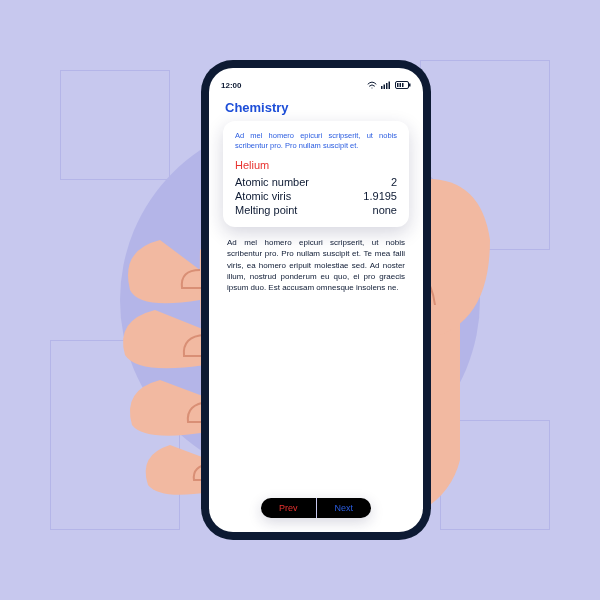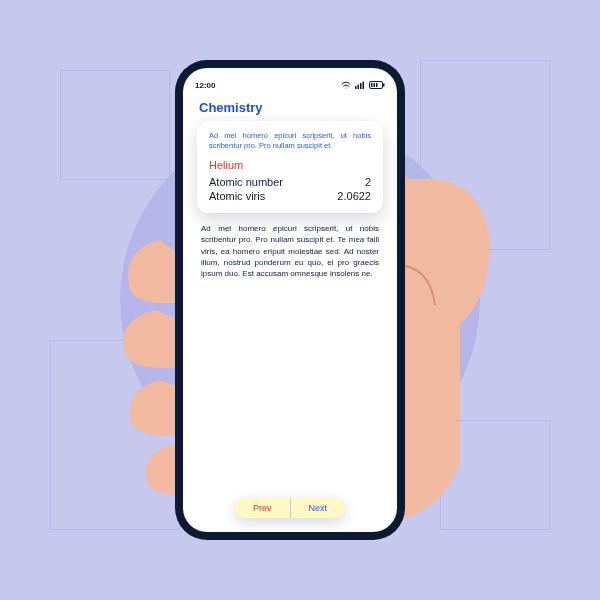--- a/index.html
+++ b/index.html
@@ -22,21 +22,21 @@
     background: #b4b5e8;
     left: 120px; top: 120px;
   }
   .hand {
     position: absolute;
     left: 110px; top: 120px;
     width: 400px; height: 420px;
   }
   .phone {
     position: absolute;
-    left: 175px; top: 60px;
+    left: 201px; top: 60px;
     width: 230px; height: 480px;
     background: #0d1a33;
     border-radius: 32px;
     padding: 8px;
     z-index: 5;
   }
   .screen {
     width: 100%; height: 100%;
     background: #fff;
     border-radius: 24px;
@@ -108,21 +108,21 @@
     font-size: 8px;
     color: #0d1a33;
     line-height: 1.4;
     text-align: justify;
     padding: 0 6px;
     flex: 1;
   }
   .nav-pill {
     align-self: center;
     display: flex;
-    background: #fef9c3;
+    background: #000000;
     border-radius: 20px;
     box-shadow: 0 4px 14px rgba(30,30,80,0.18);
     overflow: hidden;
     margin: 8px 0 4px 0;
   }
   .nav-btn {
     padding: 5px 18px;
     font-size: 9px;
     font-weight: 400;
     cursor: pointer;
@@ -185,21 +185,25 @@
         <div class="blurb">Ad mel homero epicuri scripserit, ut nobis scribentur pro. Pro nullam suscipit et.</div>
       </div>
       <div class="elem-title">Helium</div>
       <div>
         <div class="prop-row">
             <span>Atomic number</span>
             <span>2</span>
           </div>
         <div class="prop-row">
             <span>Atomic viris</span>
-            <span>2.0622</span>
+            <span>1.9195</span>
+          </div>
+        <div class="prop-row">
+            <span>Melting point</span>
+            <span>none</span>
           </div>
       </div>
     </div>
 
     <div class="body-text">Ad mel homero epicuri scripserit, ut nobis scribentur pro. Pro nullam suscipit et. Te mea falli viris, ea homero eripuit molestiae sed. Ad noster illum, nostrud ponderum eu quo, ei pro graecis ipsum duo. Est accusam omnesque insolens ne.</div>
 
     <div class="nav-pill">
       <div class="nav-btn nav-prev">Prev</div>
       <div class="nav-btn nav-next">Next</div>
     </div>

